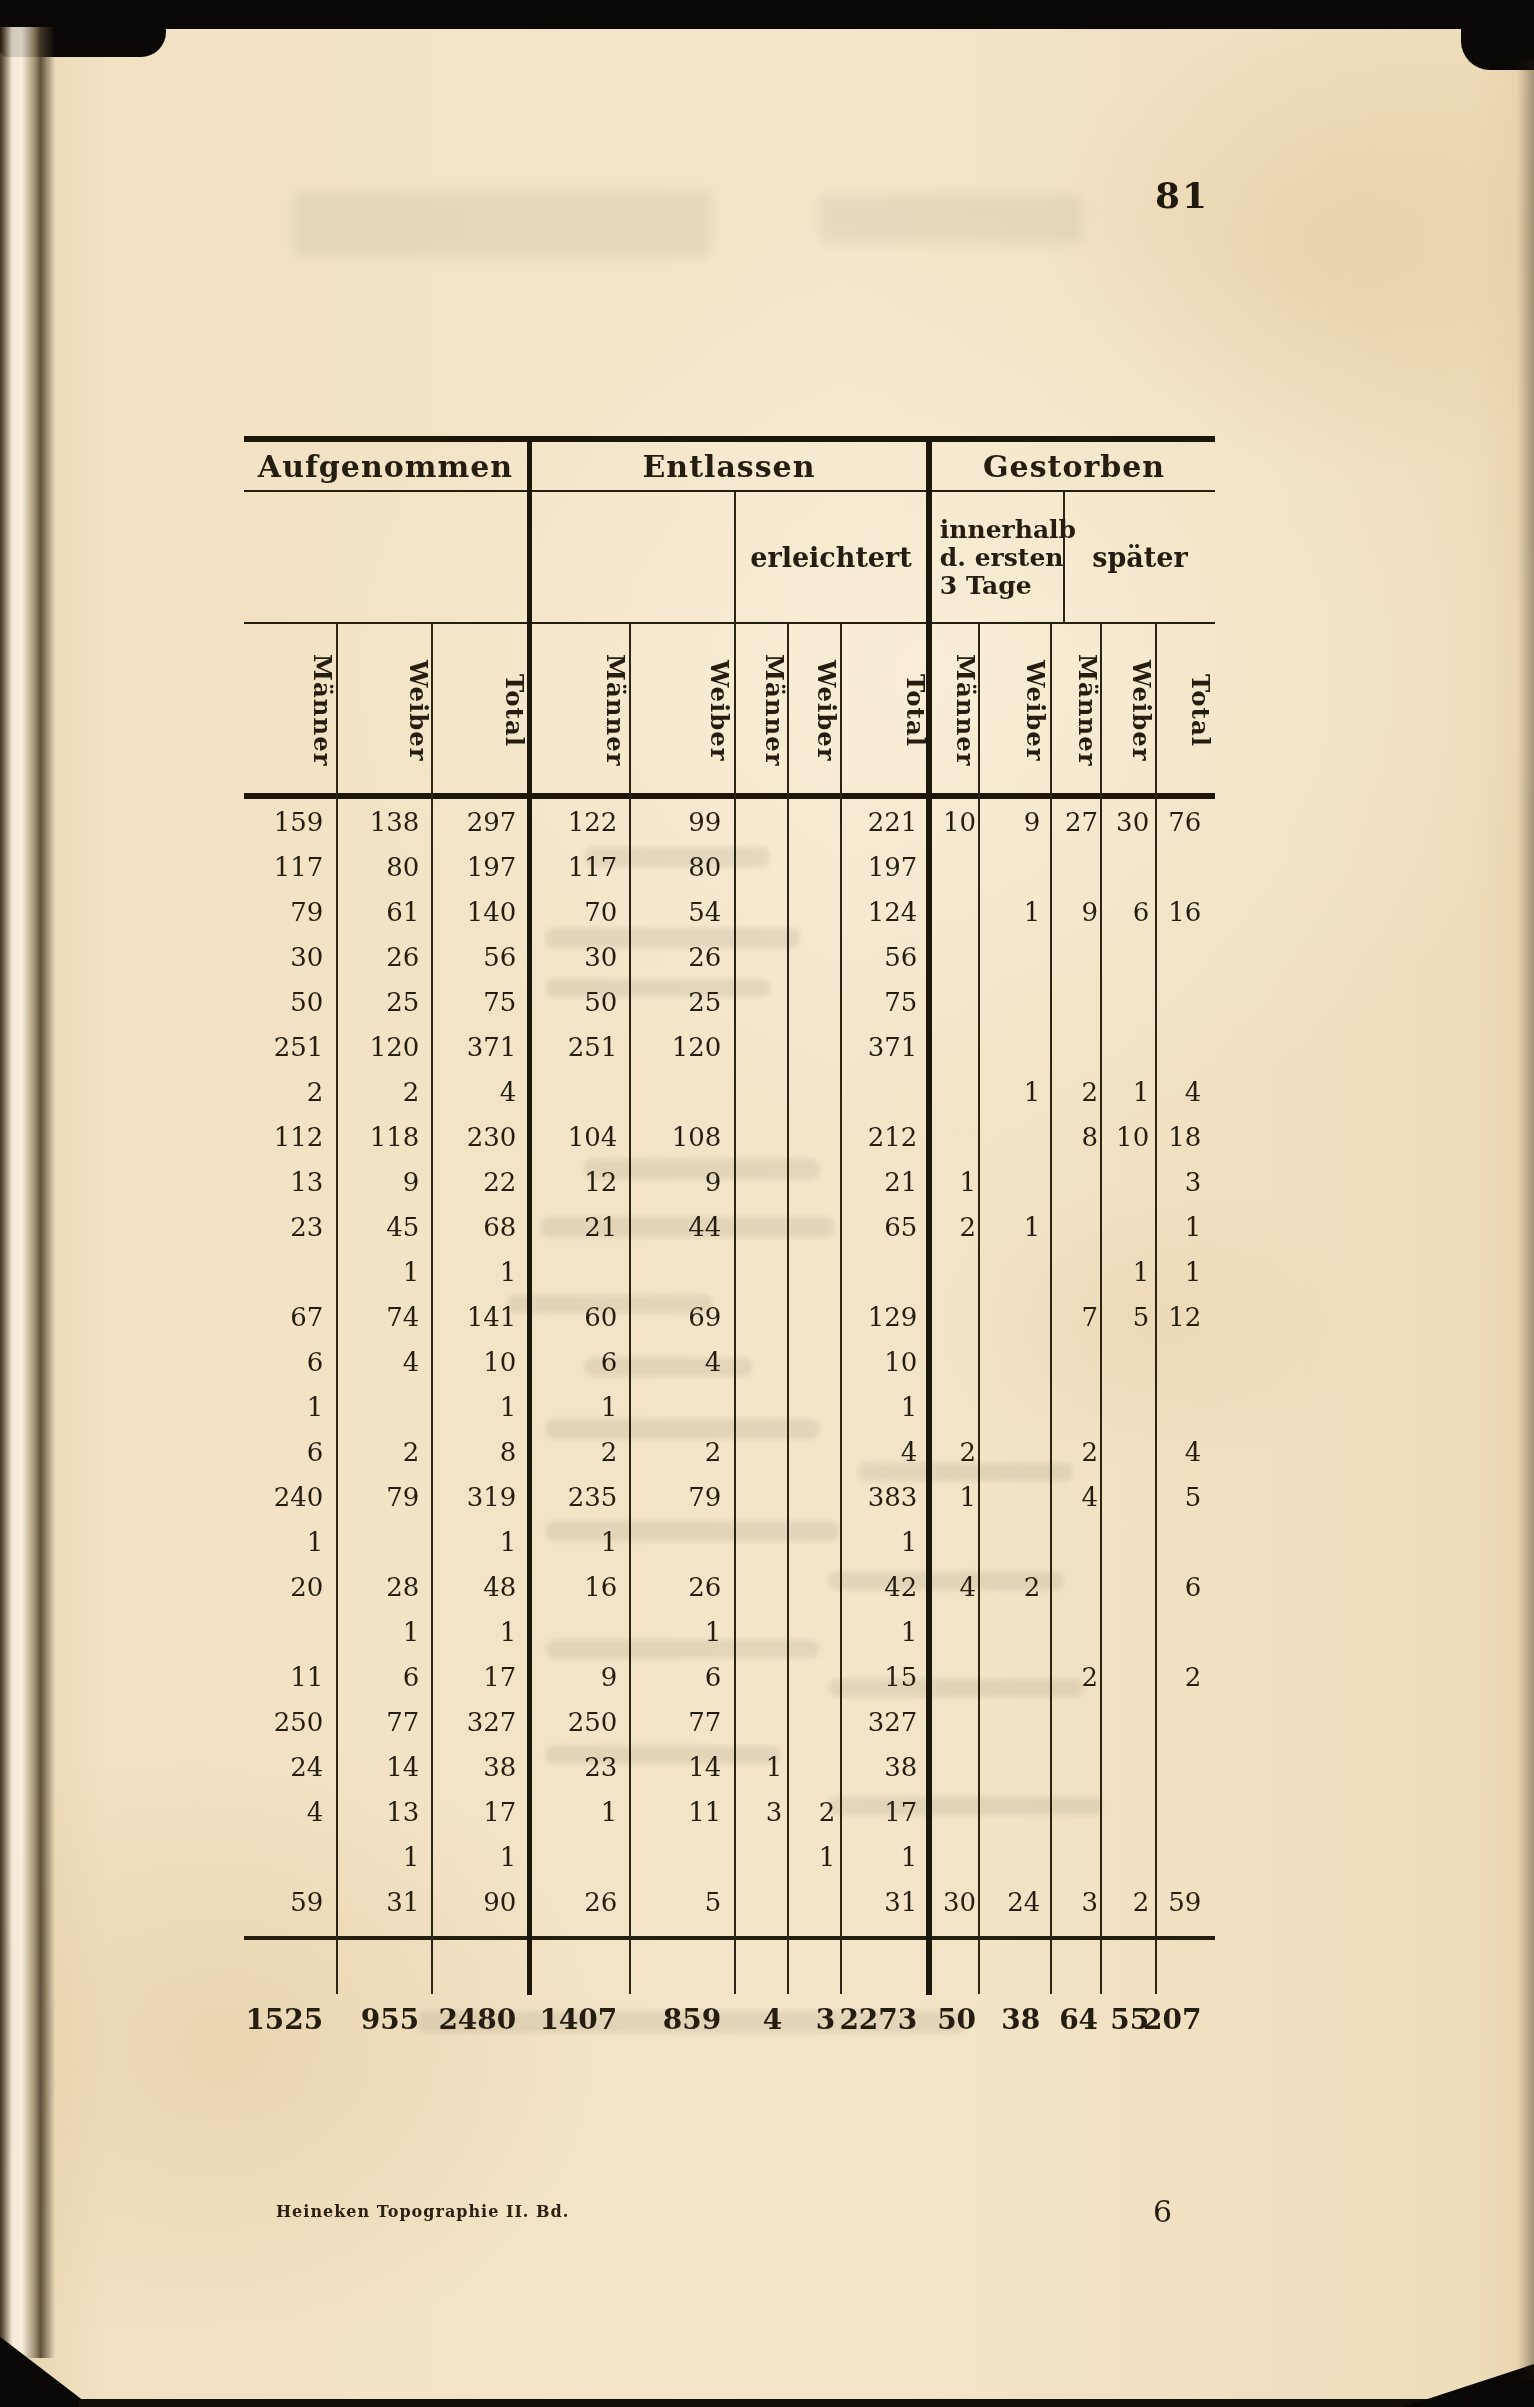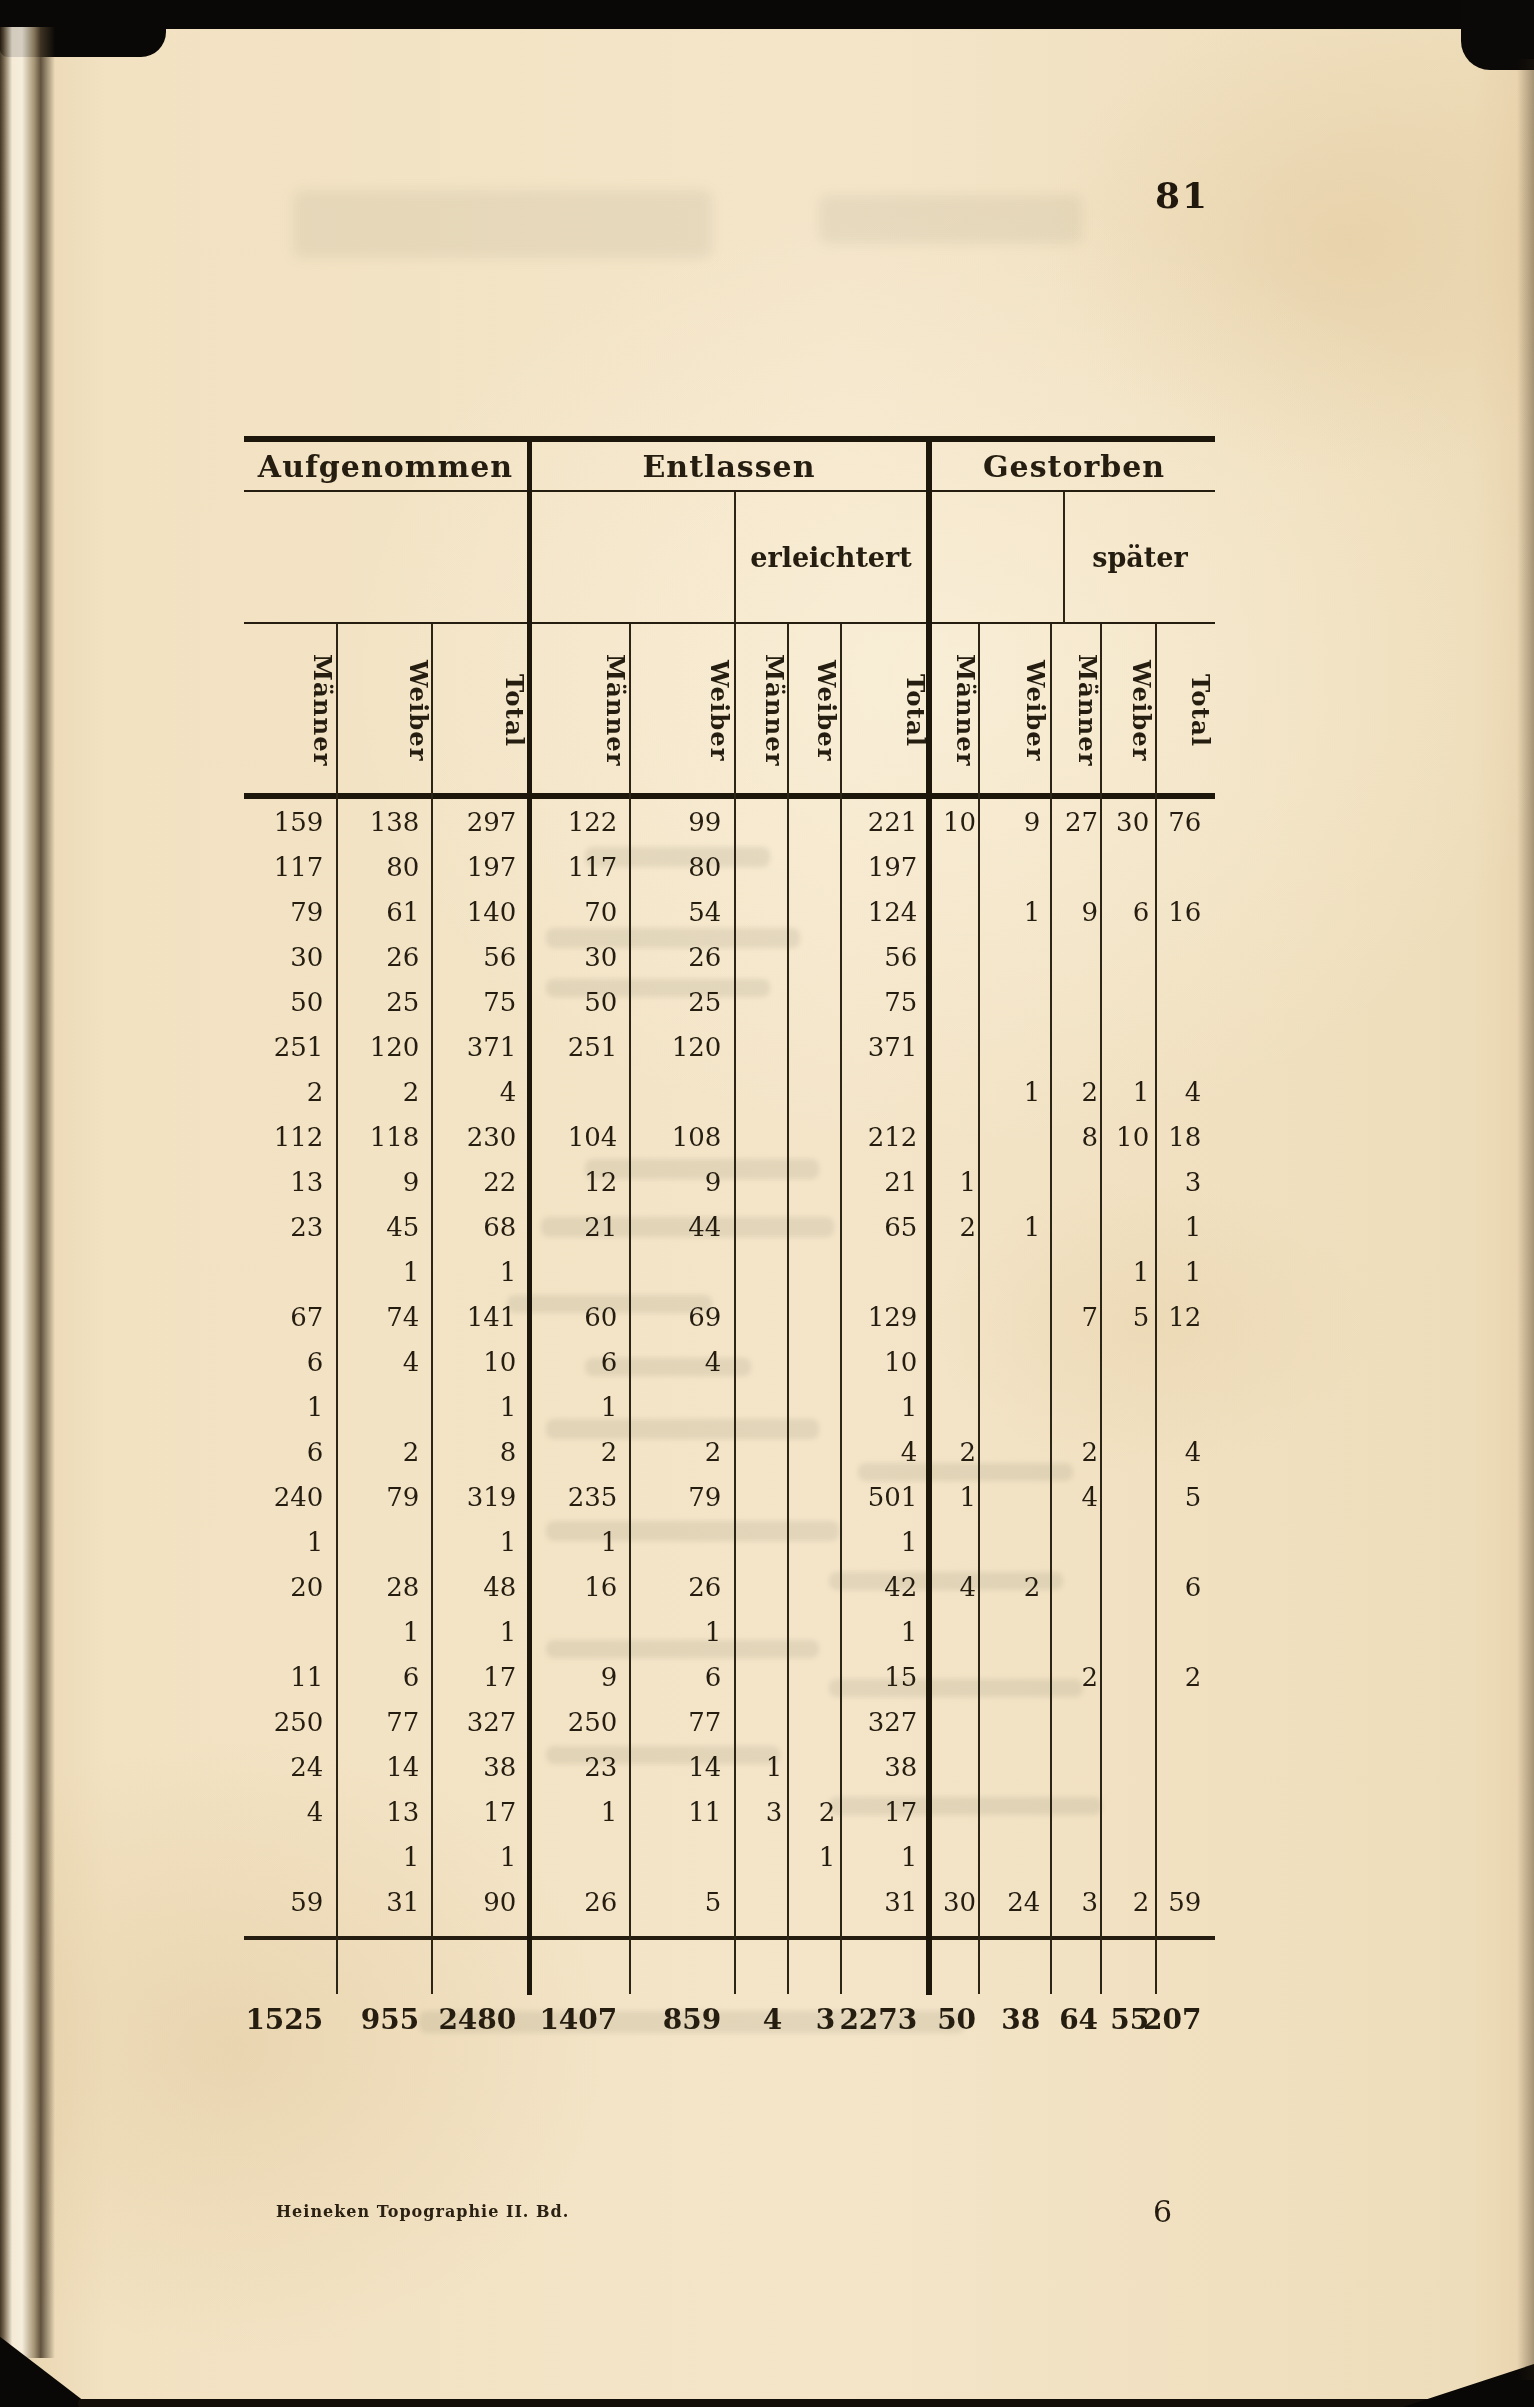--- a/index.html
+++ b/index.html
@@ -117,20 +117,25 @@
   <div class="vline" style="left:911px;top:188px;width:2px;height:1370px;"></div>
 
   <div class="vline" style="left:490px;top:56px;width:2px;height:131px;"></div>
   <div class="vline" style="left:819px;top:56px;width:2px;height:131px;"></div>
 
   <div class="sect" style="left:0;width:283px;">Aufgenommen</div>
   <div class="sect" style="left:288px;width:394px;">Entlassen</div>
   <div class="sect" style="left:688px;width:284px;">Gestorben</div>
 
   <div class="subhead" style="left:492px;width:190px;">erleichtert</div>
+  <div class="subhead multi" style="left:688px;width:132px;font-size:25px;">
+    <span>innerhalb</span>
+    <span>d. ersten</span>
+    <span>3 Tage</span>
+  </div>
   <div class="subhead" style="left:821px;width:150px;">später</div>
 
   <div id="rot-labels">
       <div class="rot" style="left: 0px; width: 93px;">Männer</div>
       <div class="rot" style="left: 93px; width: 96px;">Weiber</div>
       <div class="rot" style="left: 188px; width: 97px;">Total</div>
       <div class="rot" style="left: 285px; width: 101px;">Männer</div>
       <div class="rot" style="left: 386px; width: 104px;">Weiber</div>
       <div class="rot" style="left: 491px; width: 54px;">Männer</div>
       <div class="rot" style="left: 544px; width: 53px;">Weiber</div>
@@ -338,21 +343,21 @@
       <div class="cell c11">2</div>
       <div class="cell c12"></div>
       <div class="cell c13">4</div>
       <div class="cell c1">240</div>
       <div class="cell c2">79</div>
       <div class="cell c3">319</div>
       <div class="cell c4">235</div>
       <div class="cell c5">79</div>
       <div class="cell c6"></div>
       <div class="cell c7"></div>
-      <div class="cell c8">501</div>
+      <div class="cell c8">383</div>
       <div class="cell c9">1</div>
       <div class="cell c10"></div>
       <div class="cell c11">4</div>
       <div class="cell c12"></div>
       <div class="cell c13">5</div>
       <div class="cell c1">1</div>
       <div class="cell c2"></div>
       <div class="cell c3">1</div>
       <div class="cell c4">1</div>
       <div class="cell c5"></div>

